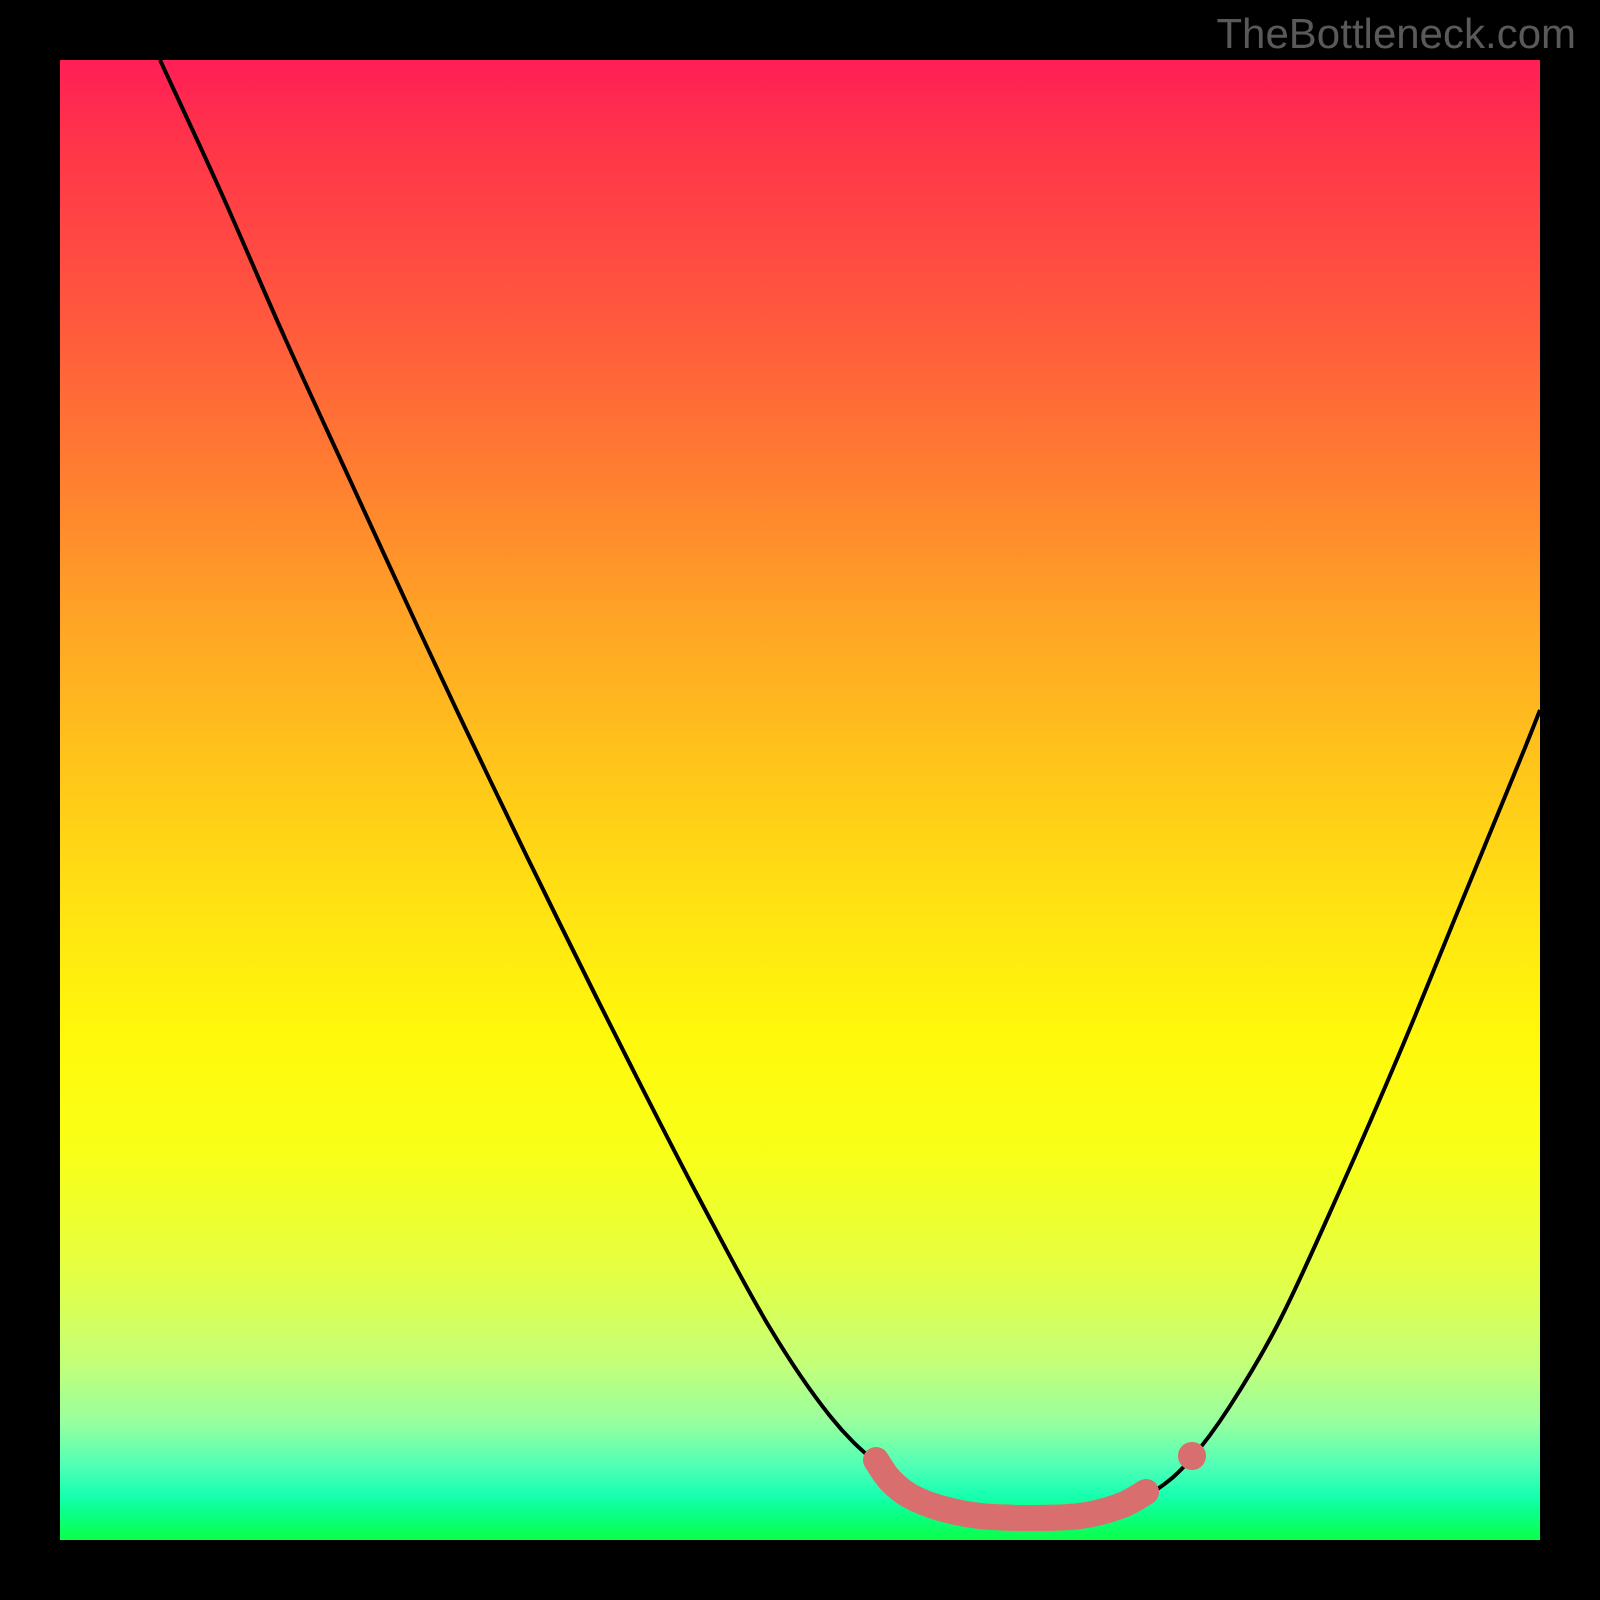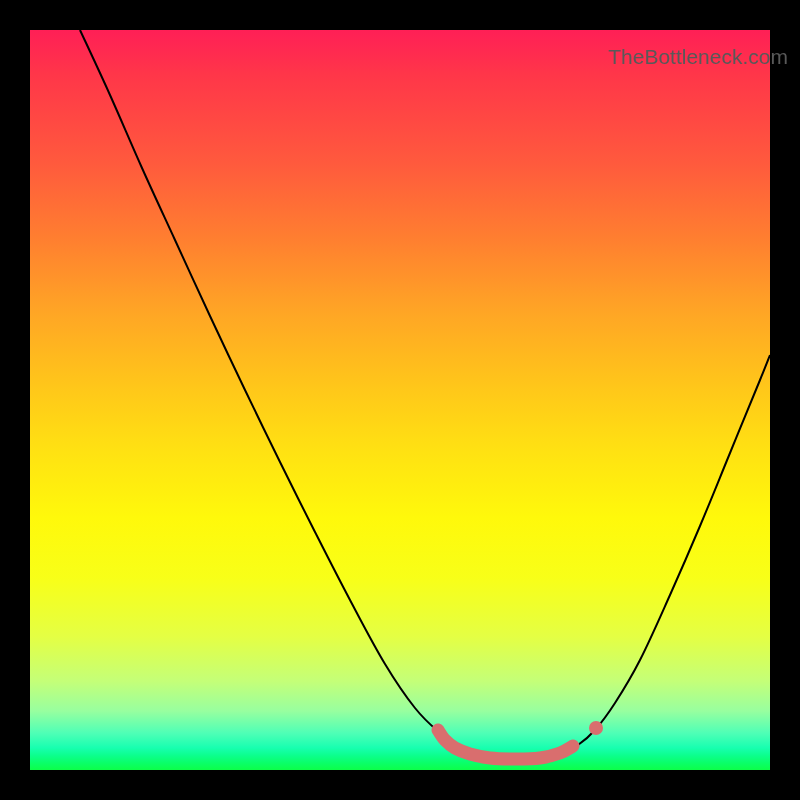--- a/index.html
+++ b/index.html
@@ -11,21 +11,20 @@
     font-family: Arial, sans-serif;
   }
   .watermark {
     position: absolute;
     top: 6px;
     right: 12px;
     color: #595959;
     font-size: 21px;
     font-weight: 500;
     z-index: 10;
-    margin-top: 39px;
   }
   .plot-area {
     position: absolute;
     left: 30px;
     top: 30px;
     width: 740px;
     height: 740px;
     background: linear-gradient(
       to bottom,
       #ff1f56 0%,

